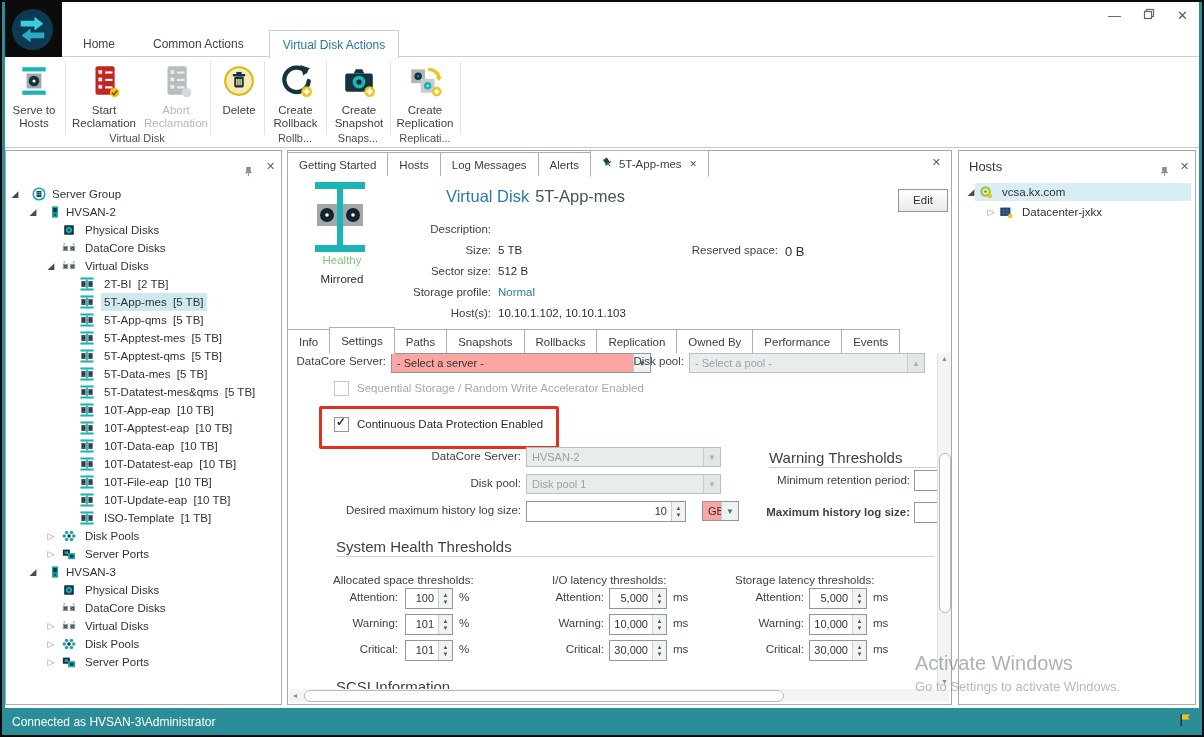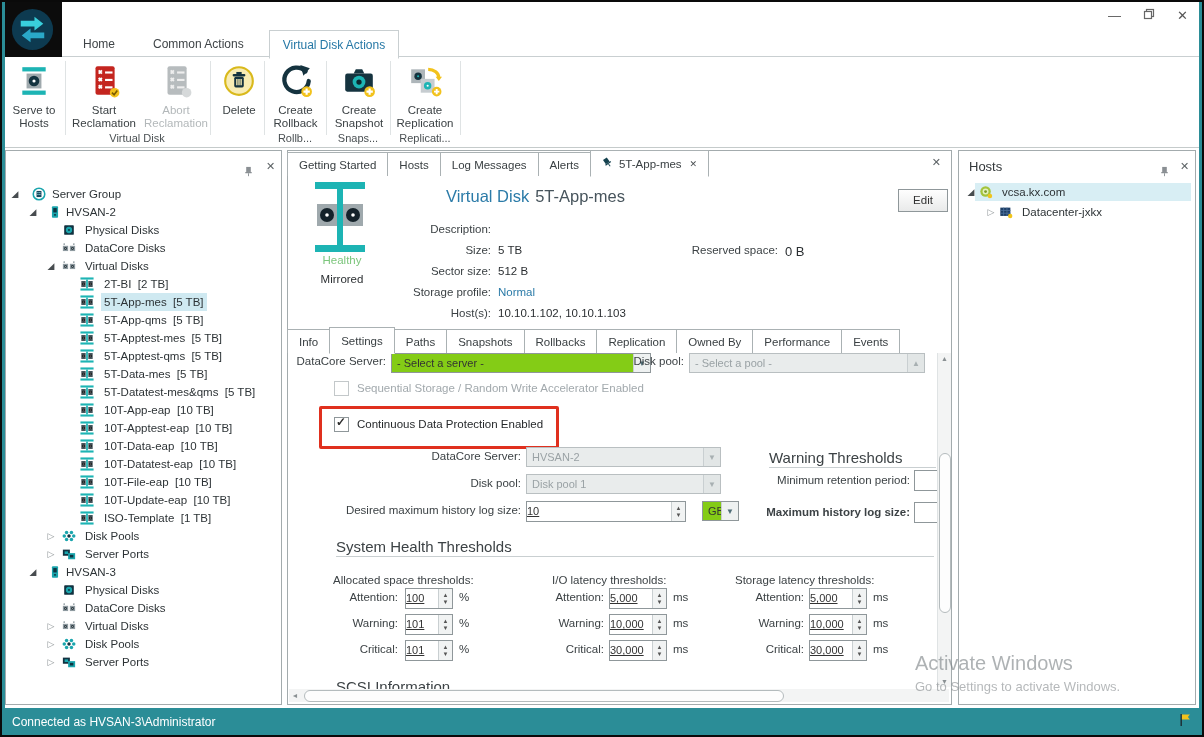--- a/index.html
+++ b/index.html
@@ -69,38 +69,38 @@
   .hval{position:absolute;left:210px;font-size:11.5px;color:#2b2f32;}
   .hval.link{color:#2b7ba8;}
   #rsv-lbl{position:absolute;left:300px;width:190px;text-align:right;font-size:11.5px;color:#3c4245;top:68px;}
   #rsv-val{position:absolute;left:497px;top:68px;font-size:13px;color:#2b2f32;}
   
   #subtabs{position:absolute;left:0;top:177px;right:0;height:25px;display:flex;align-items:flex-end;
     border-bottom:1px solid #aab1b3;background:#fff;}
   
   #settings{position:absolute;left:0;top:202px;right:0;bottom:0;overflow:hidden;background:#fff;}
   .lbl{position:absolute;font-size:11.5px;color:#3c4245;text-align:right;}
-  .combo{position:absolute;height:18px;border:1px solid #8f979a;background:#84cc16;display:flex;
+  .combo{position:absolute;height:18px;border:1px solid #8f979a;background:#fca5a5;display:flex;
     align-items:center;font-size:11px;color:#333;padding-left:5px;box-sizing:content-box;}
   .combo .cv{flex:1;white-space:nowrap;overflow:hidden;}
   .combo .ca{width:16px;align-self:stretch;display:flex;align-items:center;justify-content:center;
     font-size:8px;color:#4f6e78;background:#eef1f1;border-left:1px solid #c9cfd1;}
   .combo.disabled{background:#e9ecec;color:#9aa2a5;border-color:#b9bfc1;}
   .combo.disabled .ca{color:#a8b0b2;background:#e2e6e6;}
   .cbrow{position:absolute;display:flex;align-items:center;gap:8px;height:20px;}
   .cb{width:13px;height:13px;border:1px solid #8f979a;background:#fff;position:relative;flex:none;}
   .cb.checked::after{content:"✓";position:absolute;left:1px;top:-3px;font-size:12px;font-weight:bold;color:#2e2e2e;}
   .cb.disabled{border-color:#c3c8ca;}
   .cbl{font-size:11.5px;color:#26292b;white-space:nowrap;}
   .cbl.gray{color:#a2a9ad;}
   #redbox{position:absolute;left:31px;top:53px;width:234px;height:37px;border:3px solid #e0301e;border-radius:2px;}
   .hr{position:absolute;height:1px;background:#c9cfd1;}
   .shead{position:absolute;font-size:15px;color:#3c4245;}
   .spinbox{position:absolute;height:19px;border:1px solid #8f979a;background:#fff;display:flex;align-items:stretch;}
-  .spinbox .val{flex:1;text-align:left;font-size:11px;color:#333;line-height:19px;padding-right:4px;text-decoration:underline;}
+  .spinbox .val{flex:1;text-align:right;font-size:11px;color:#333;line-height:19px;padding-right:4px;}
   .spinbox .spin{width:13px;border-left:1px solid #c9cfd1;background:#f1f3f3;display:flex;
     flex-direction:column;align-items:center;justify-content:center;}
   .spinbox .spin i{font-style:normal;font-size:6px;line-height:7px;color:#555;}
   .thh{position:absolute;font-size:11.5px;color:#3c4245;}
   .thl{position:absolute;font-size:11.5px;color:#3c4245;text-align:right;}
   .thu{position:absolute;font-size:11.5px;color:#3c4245;}
   
   #vscroll{position:absolute;left:649px;top:0;width:13px;height:334px;background:#f3f4f4;border-left:1px solid #dfe3e4;}
   #vscroll .sa{position:absolute;left:0;width:13px;height:11px;font-size:7px;color:#8a9093;text-align:center;line-height:11px;}
   #vscroll .thumb{position:absolute;left:1px;width:10px;top:100px;height:158px;background:#fdfdfd;

